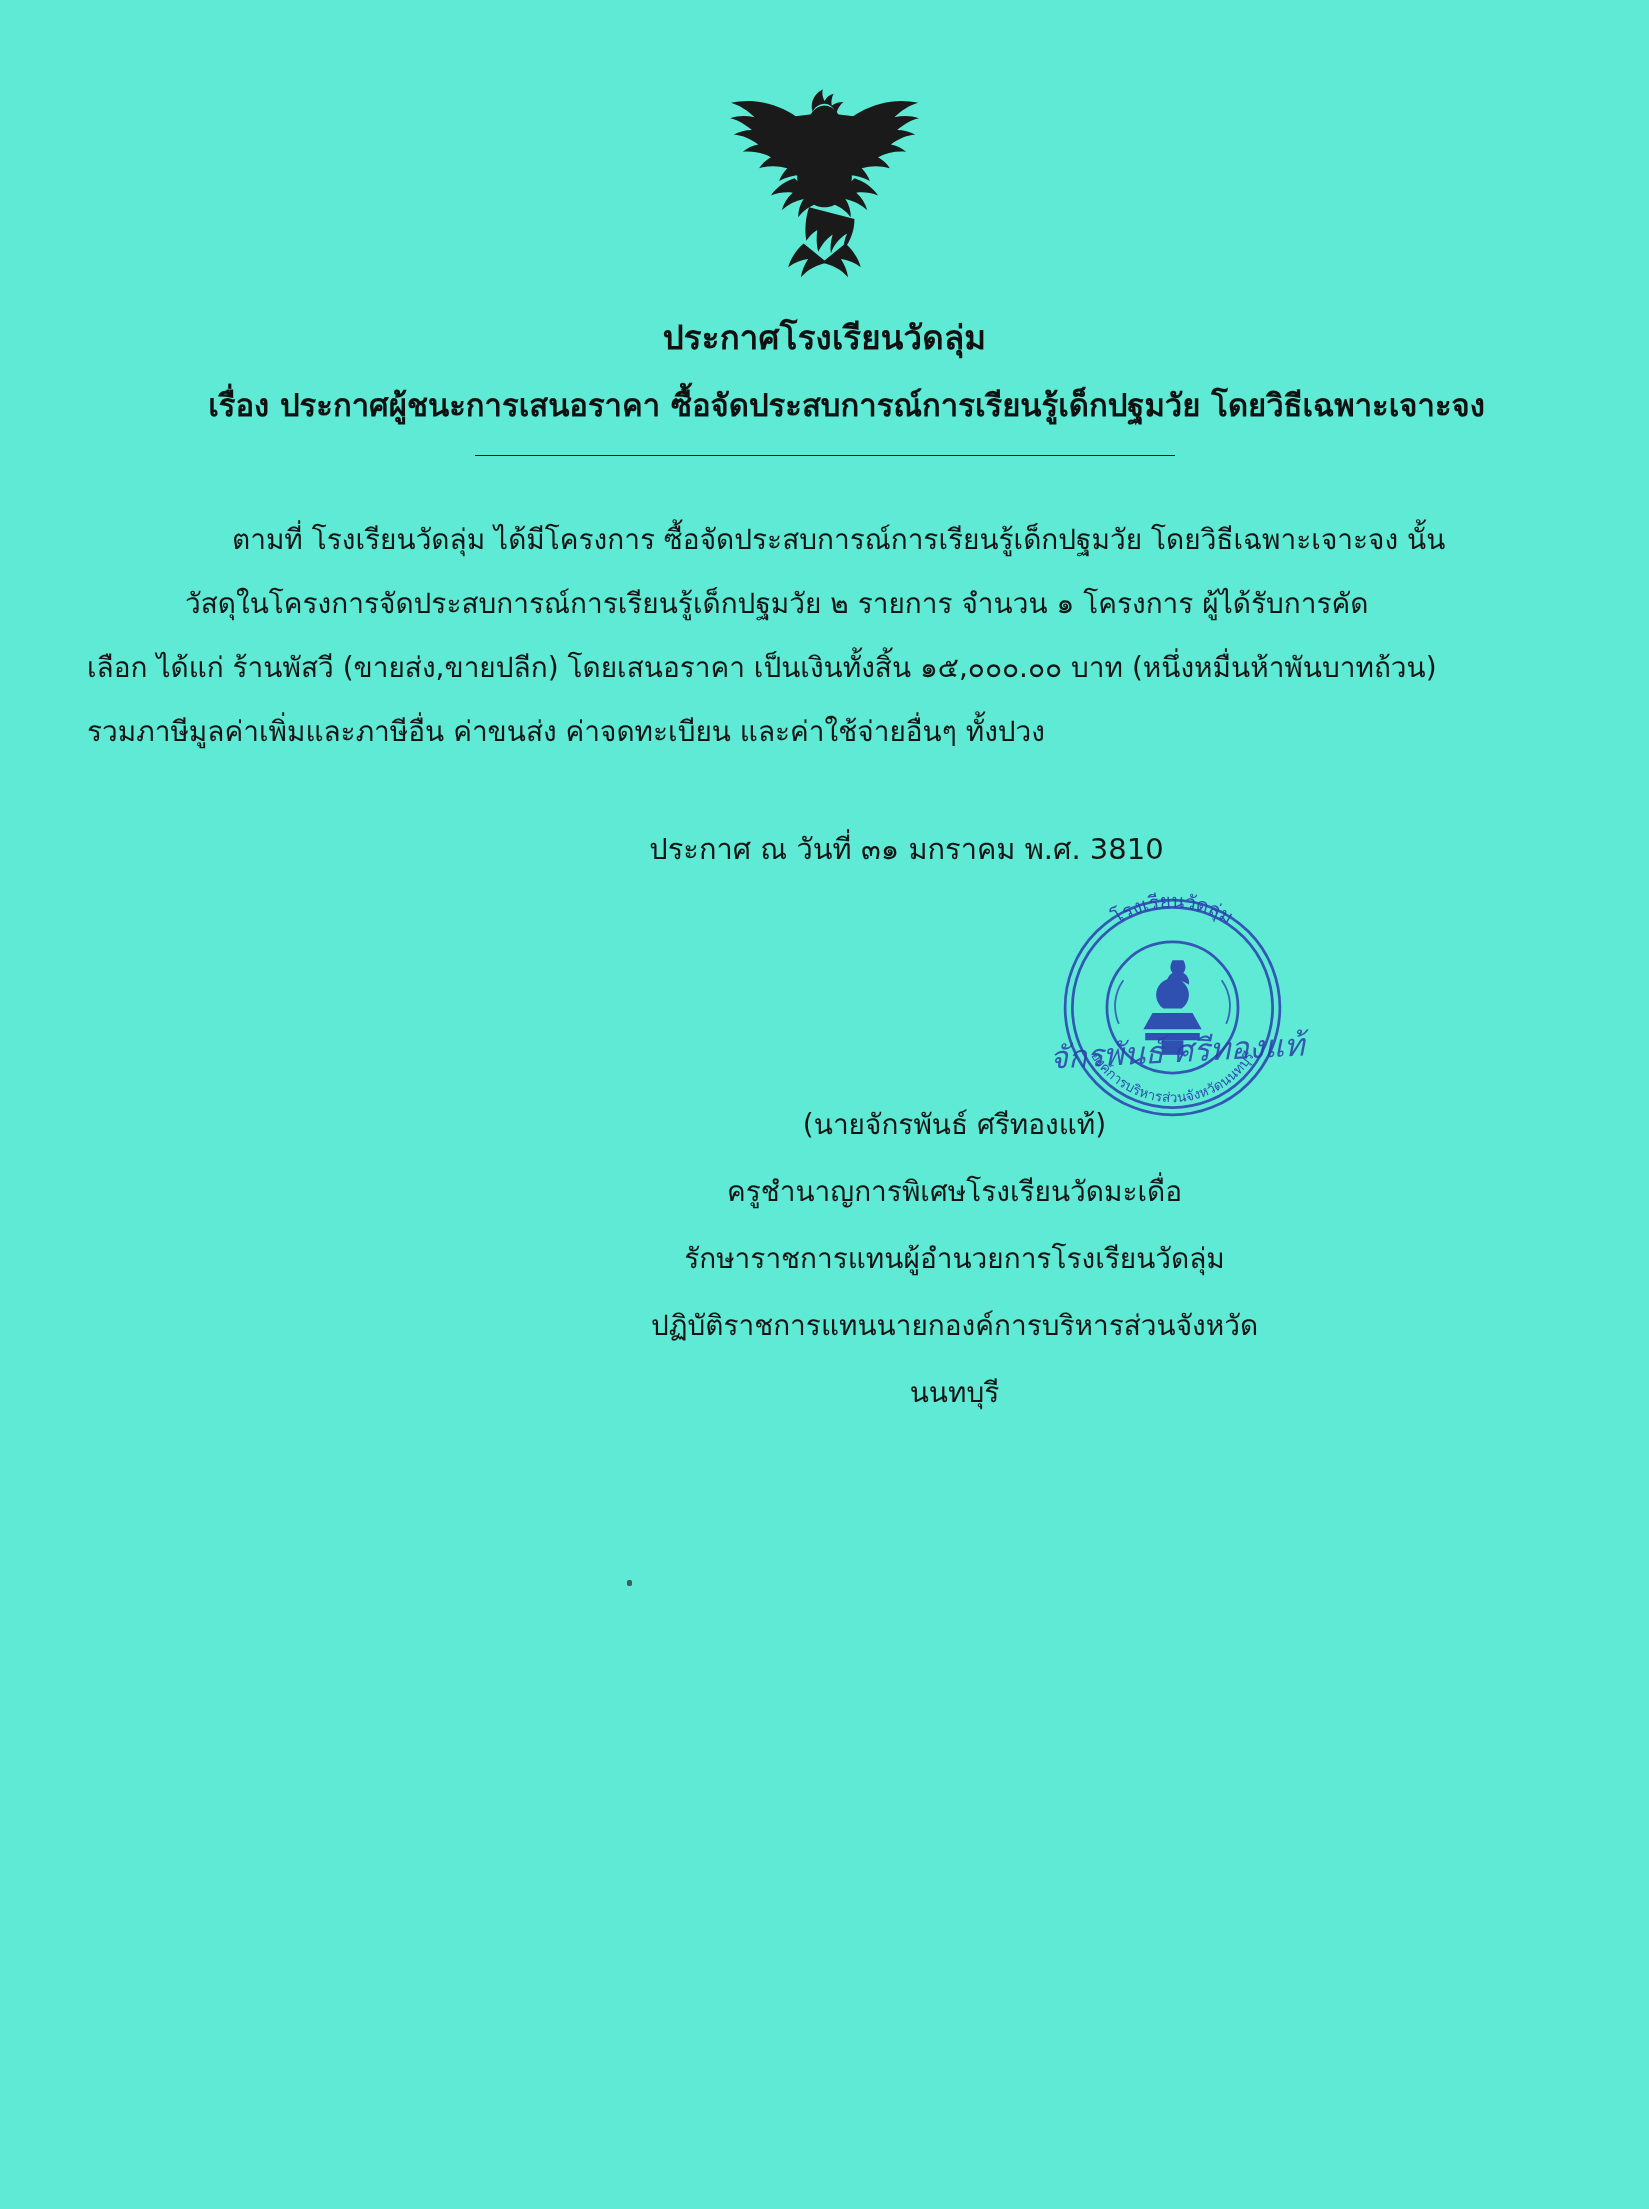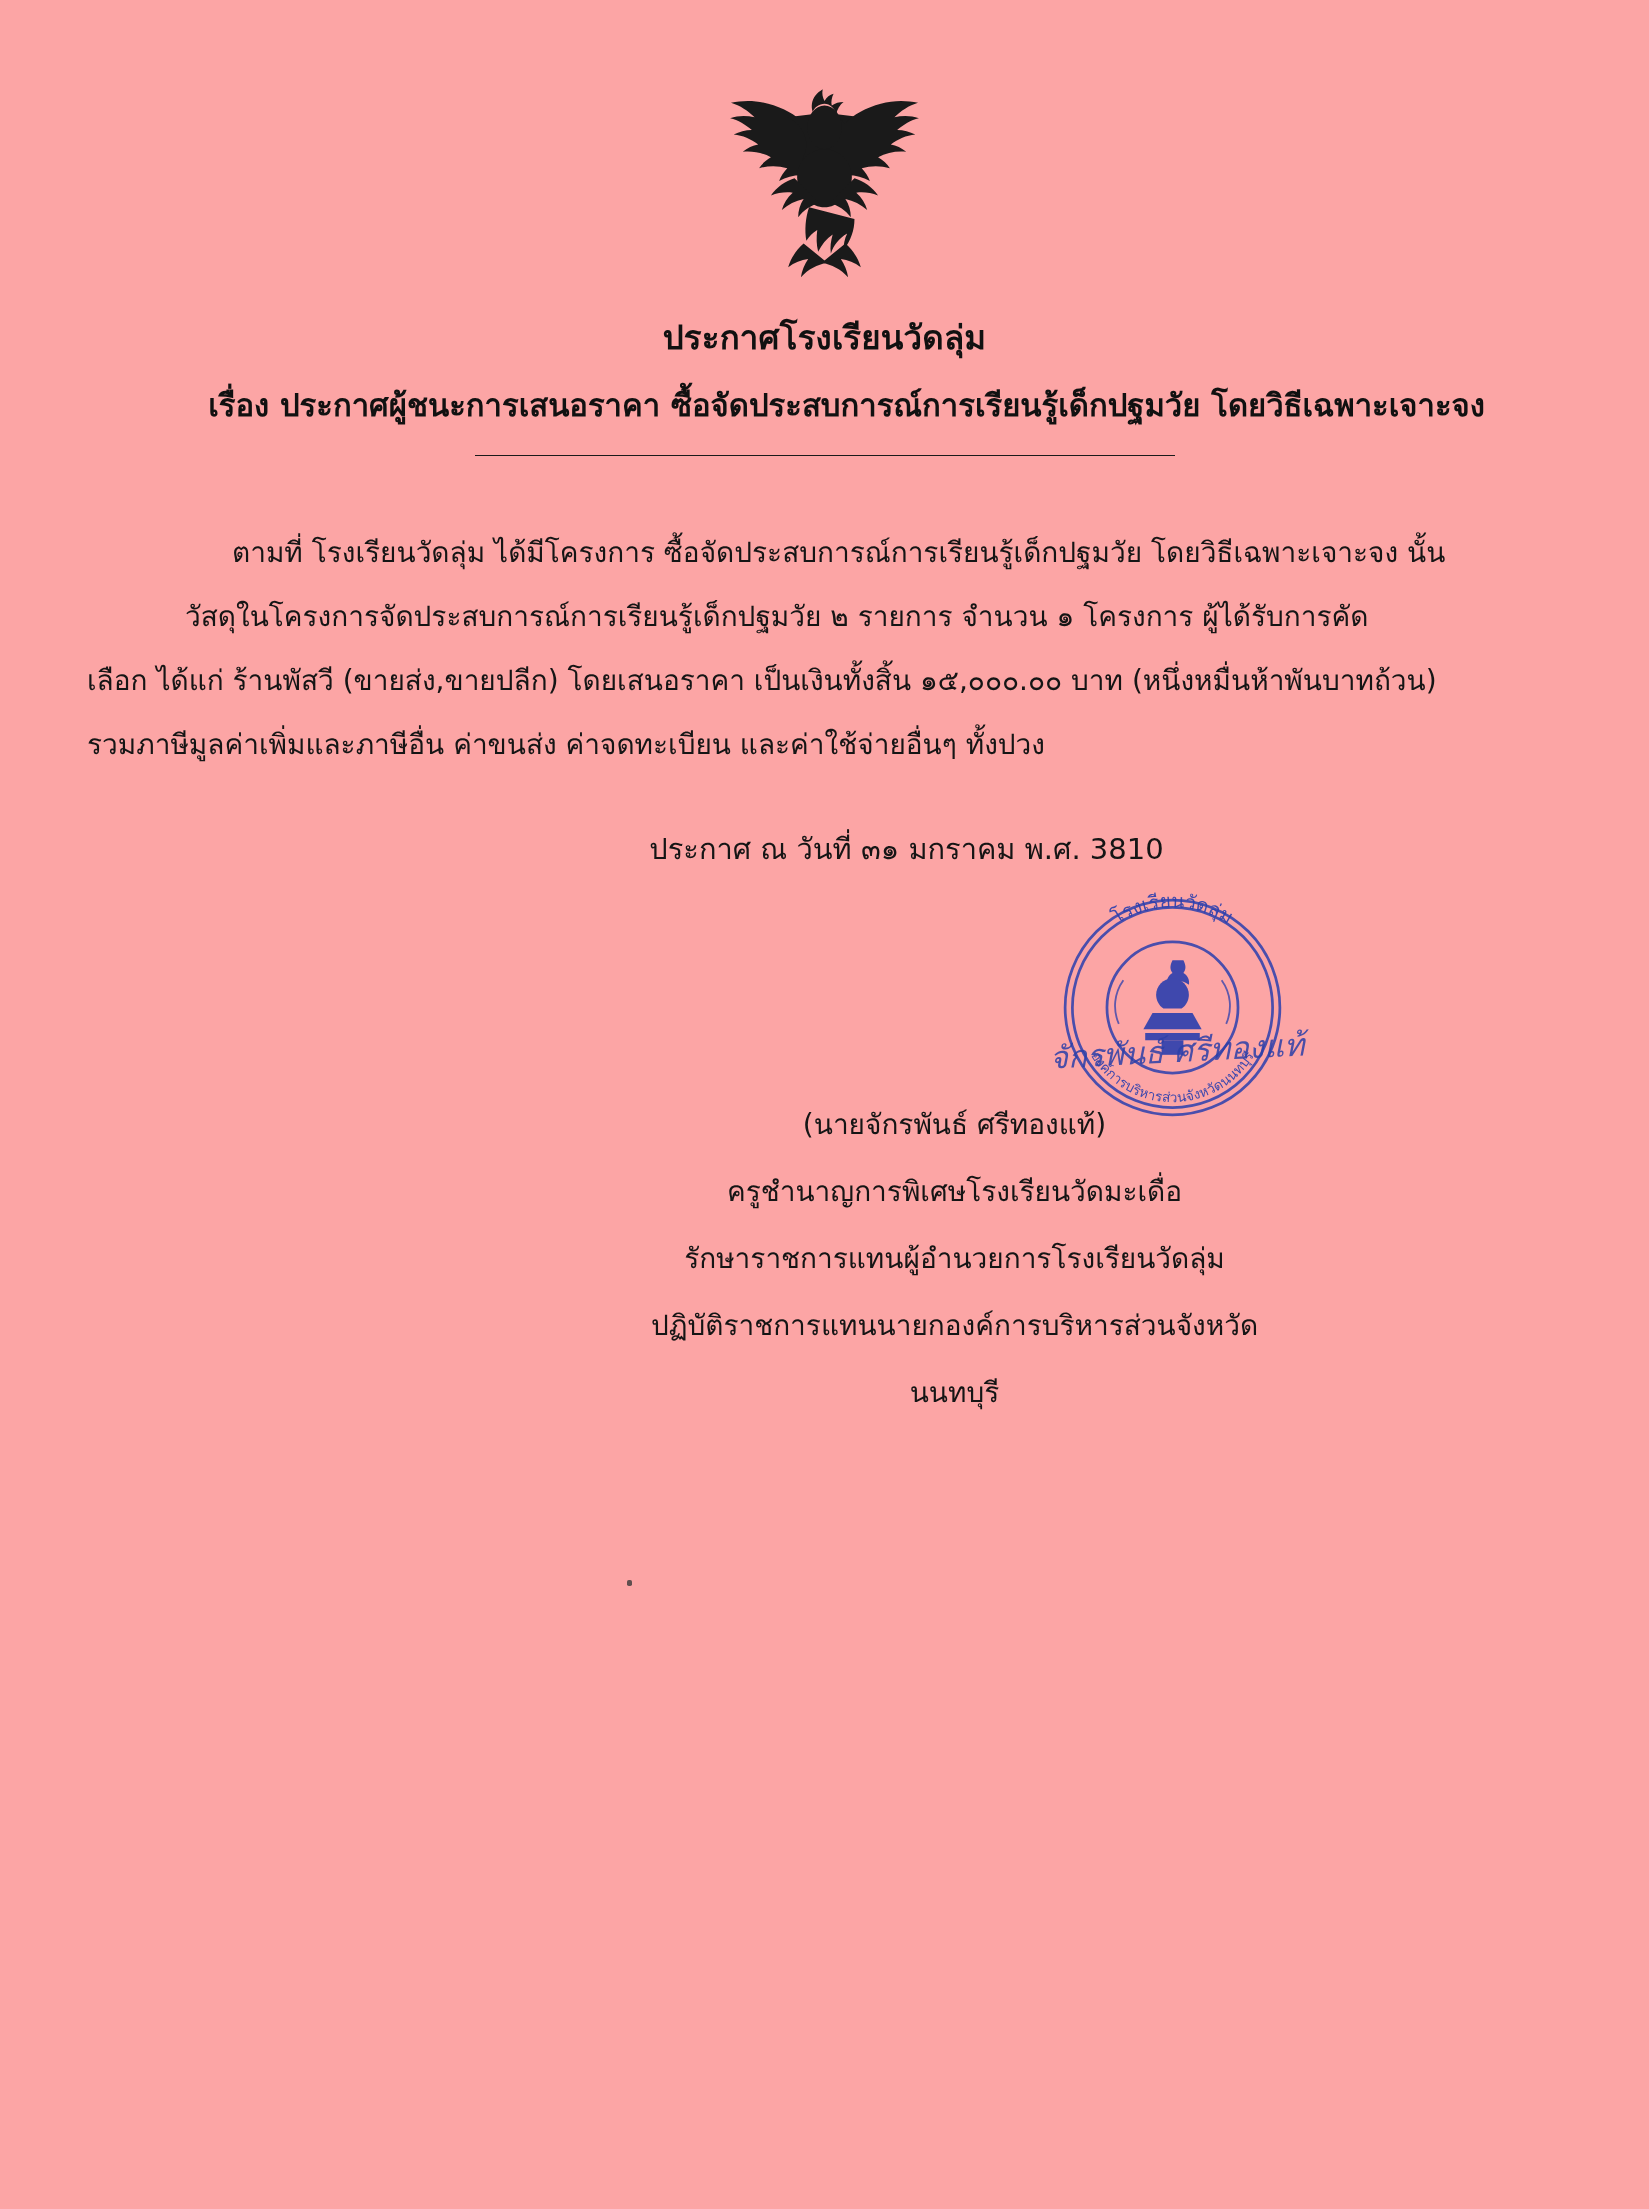--- a/index.html
+++ b/index.html
@@ -12,21 +12,21 @@
     height: 2209px;
     position: relative;
     font-family: "DejaVu Sans", "Liberation Sans", sans-serif;
     color: #141414;
     overflow: hidden;
   }
 
   .page {
     position: absolute;
     inset: 0;
-    background: #fca5a5;
+    background: #5eead4;
   }
 
   
   .emblem-wrap {
     position: absolute;
     top: 71px;
     left: 0;
     right: 0;
     display: flex;
     justify-content: center;
@@ -63,21 +63,21 @@
   .rule {
     width: 700px;
     height: 0;
     border-top: 1.8px solid #1a1a1a;
     margin: 27px auto 0 auto;
   }
 
   
   .body-block {
     position: absolute;
-    top: 521px;
+    top: 508px;
     left: 87px;
     width: 1475px;
     font-size: 28px;
     line-height: 64px;
     color: #151515;
   }
   .body-line {
     white-space: nowrap;
   }
   .body-line.indent {

